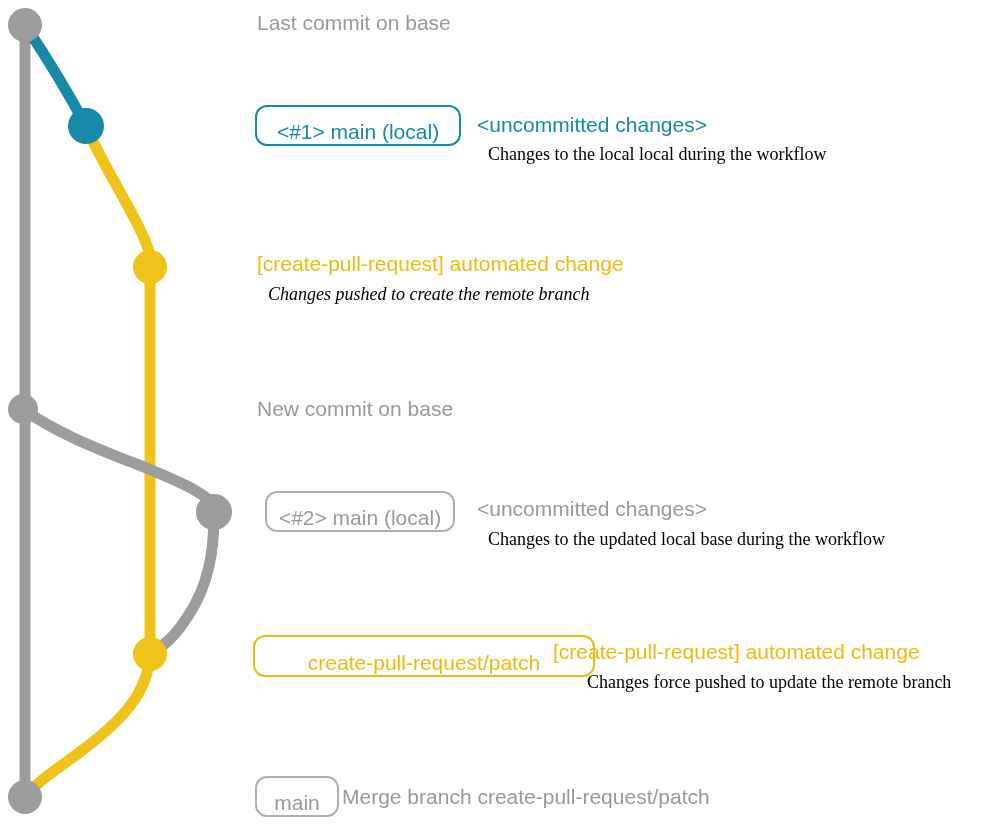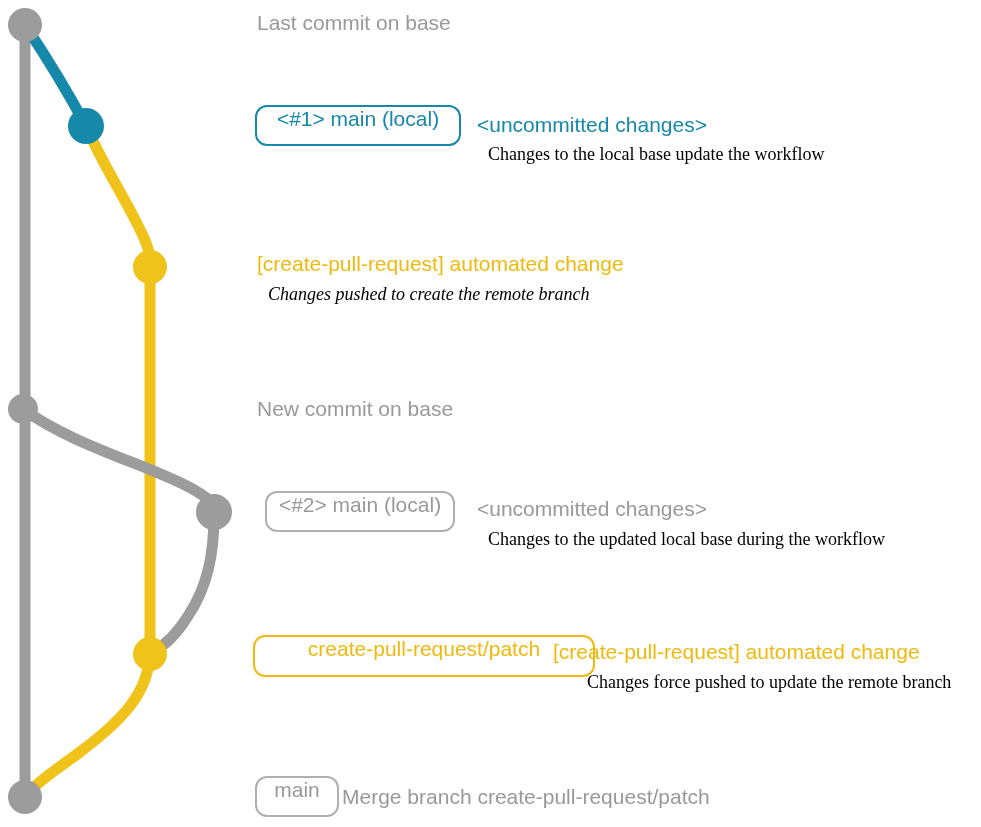--- a/index.html
+++ b/index.html
@@ -26,21 +26,21 @@
   .lbl{position:absolute;font-size:21px;line-height:1;white-space:nowrap;}
   .lbl-gray{color:var(--gray-text);}
   .lbl-teal{color:var(--teal);}
   .lbl-yellow{color:var(--yellow-text);}
   .desc{
     position:absolute;font-family:"Liberation Serif", serif;
     font-size:18px;line-height:1;color:var(--desc-text);white-space:nowrap;
   }
   .badge{
     position:absolute;height:41px;border-radius:12px;
-    display:flex;align-items:flex-start;justify-content:center;
+    display:flex;align-items:flex-end;justify-content:center;
     font-size:21px;white-space:nowrap;background:var(--background);
   }
   .badge-teal{border:2px solid var(--teal);color:var(--teal);}
   .badge-gray{border:2px solid var(--gray-border);color:var(--gray-text);}
   .badge-yellow{border:2px solid var(--yellow-text);color:var(--yellow-text);}
 </style>
 </head>
 <body>
 
 <div class="canvas">
@@ -63,21 +63,21 @@
     <circle class="fill-yellow" cx="150" cy="654" r="17"></circle>
     <circle class="fill-gray" cx="25" cy="797" r="17"></circle>
   </svg>
 
   <div class="lbl lbl-gray" style="left:257px;top:12px;">Last commit on base</div>
 
   <div class="badge badge-teal" style="left:255px;top:105px;width:206px;">
     <span>&lt;#1&gt; main (local)</span>
   </div>
   <div class="lbl lbl-teal" style="left:477px;top:114px;">&lt;uncommitted changes&gt;</div>
-  <div class="desc" style="left:488px;top:145px;">Changes to the local base update the workflow</div>
+  <div class="desc" style="left:488px;top:145px;">Changes to the local local during the workflow</div>
 
   <div class="lbl lbl-yellow" style="left:257px;top:253px;">[create-pull-request] automated change</div>
   <div class="desc" style="left:268px;top:285px;font-style:italic;">Changes pushed to create the remote branch</div>
 
   <div class="lbl lbl-gray" style="left:257px;top:398px;">New commit on base</div>
 
   <div class="badge badge-gray" style="left:265px;top:491px;width:190px;">
     <span>&lt;#2&gt; main (local)</span>
   </div>
   <div class="lbl lbl-gray" style="left:477px;top:498px;">&lt;uncommitted changes&gt;</div>

